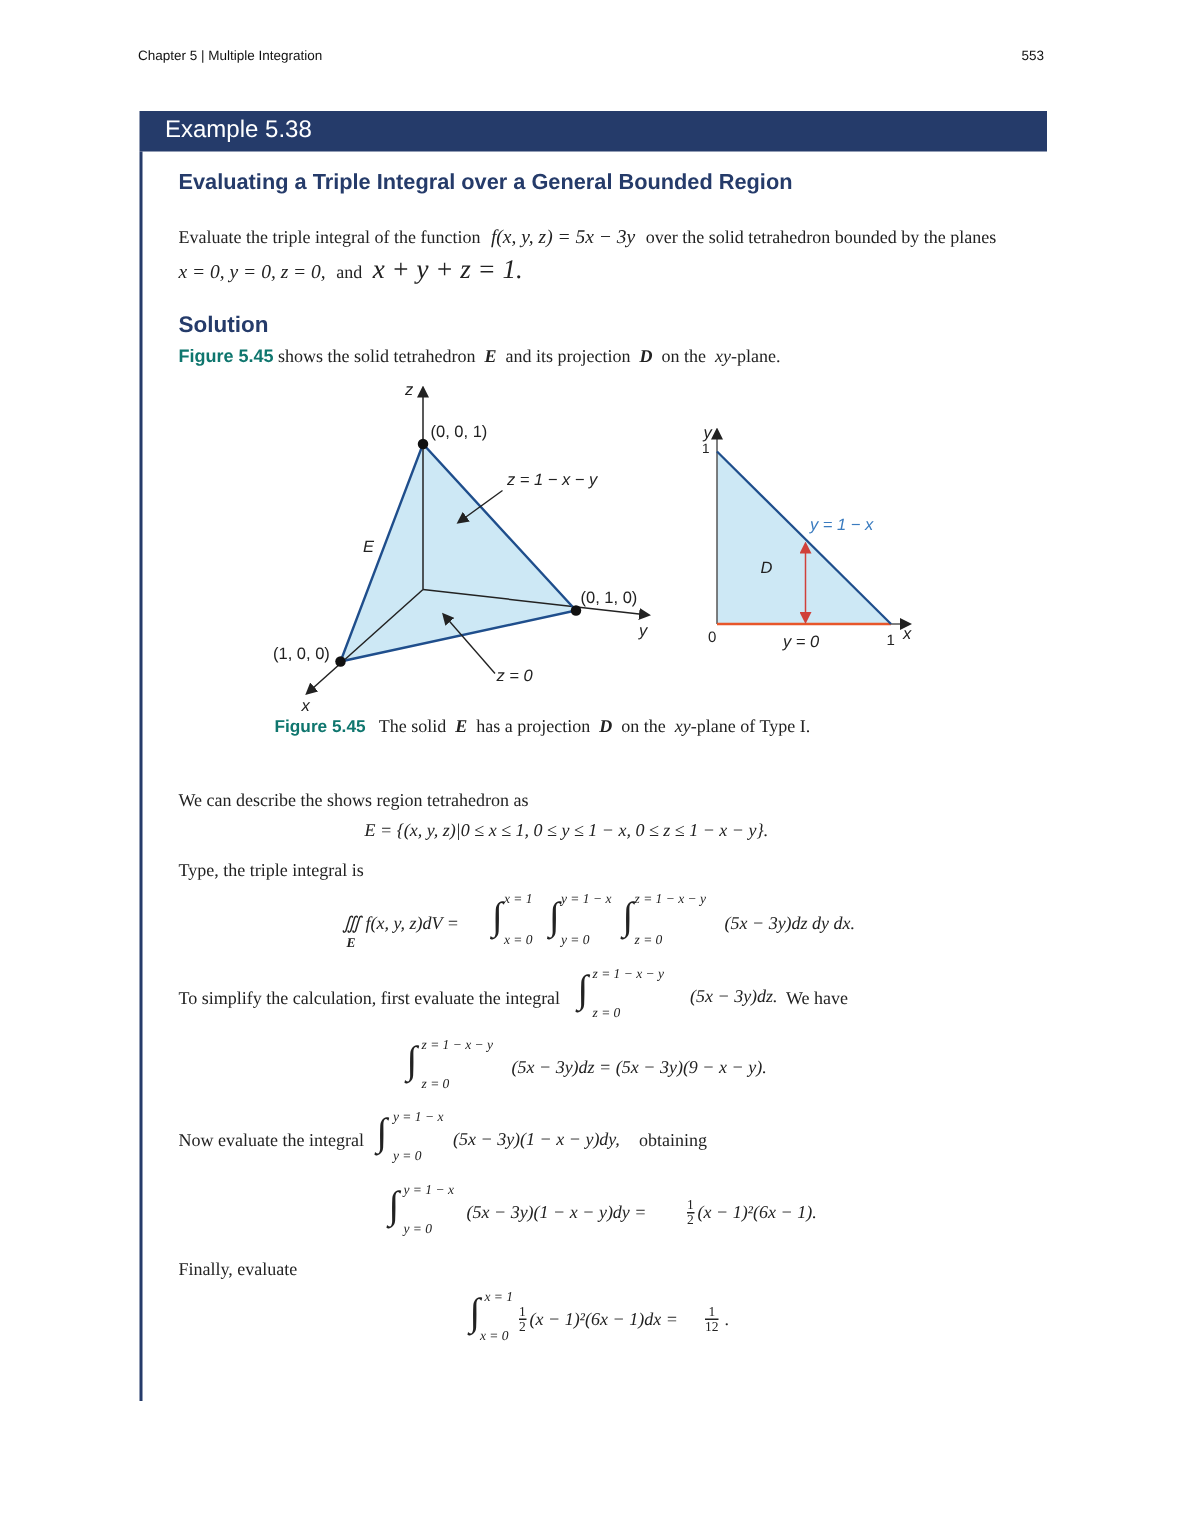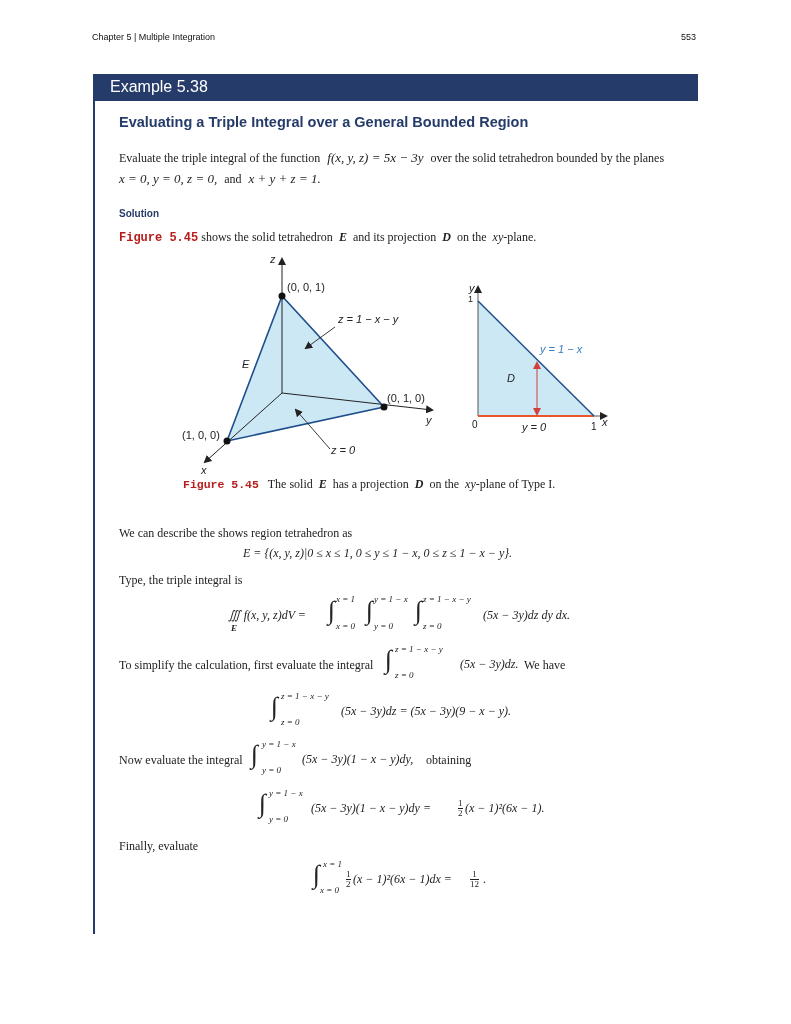--- a/index.html
+++ b/index.html
@@ -5,21 +5,21 @@
   html, body { margin: 0; padding: 0; background: #ffffff; }
   body { width: 791px; height: 1024px; position: relative; overflow: hidden; font-family: "Liberation Serif", serif; color: #222; }
   .abs { position: absolute; }
   .hdr { font-family: "Liberation Sans", sans-serif; font-size: 9px; color: #111; top: 32px; }
   .ex-bar { left: 93px; top: 74px; width: 605px; height: 27px; background: #253b6a; }
   .ex-title { left: 110px; top: 78px; font-family: "Liberation Sans", sans-serif; font-size: 16px; color: #fff; }
   .leftrule { left: 93px; top: 101px; width: 2px; height: 833px; background: #253b6a; }
   .h2 { font-family: "Liberation Sans", sans-serif; font-weight: bold; color: #253b6a; }
   .p { font-size: 12px; line-height: 16px; white-space: nowrap; }
   .m { font-style: italic; }
-  .orange { color: #b91c1c; font-family: Liberation Mono, monospace; font-weight: bold; }
+  .orange { color: #0f766e; font-family: Liberation Sans, sans-serif; font-weight: bold; }
   .math { font-size: 12px; white-space: nowrap; }
   .int { font-size: 26px; font-style: italic; position: absolute; }
   .lim { font-size: 9px; font-style: italic; position: absolute; white-space: nowrap; }
   .fig-lbl { font-family: "Liberation Sans", sans-serif; font-size: 11px; fill: #222; }
   .fig-lbl-i { font-family: "Liberation Sans", sans-serif; font-size: 11px; font-style: italic; fill: #222; }
   .frac { display: inline-block; vertical-align: middle; text-align: center; font-size: 9px; line-height: 9px; }
   .frac span { display: block; }
   .frac .num { border-bottom: 1px solid #222; }
 </style>
 </head>
@@ -35,24 +35,24 @@
 <div class="abs h2" style="left:119px; top:114px; font-size:14.5px;">Evaluating a Triple Integral over a General Bounded Region</div>
 
 <div class="abs p" style="left:119px; top:150px;">
   <span>Evaluate the triple integral of the function</span>
   <span class="m" style="font-size:13px; margin:0 4px;">f(x, y, z) = 5x − 3y</span>
   <span>over the solid tetrahedron bounded by the planes</span>
 </div>
 <div class="abs p" style="left:119px; top:171px;">
   <span class="m" style="font-size:13px;">x = 0, y = 0, z = 0,</span>
   <span style="margin:0 4px;">and</span>
-  <span class="m" style="font-size:13px;">x + y + z = 1.</span>
+  <span class="m" style="font-size:18px;">x + y + z = 1.</span>
 </div>
 
-<div class="abs h2" style="left:119px; top:208px; font-size:10px;">Solution</div>
+<div class="abs h2" style="left:119px; top:208px; font-size:15px;">Solution</div>
 <div class="abs p" style="left:119px; top:229px;">
   <span class="orange" style="font-weight:bold; font-size:12px;">Figure 5.45</span>
   <span>shows the solid tetrahedron</span>
   <span class="m" style="font-weight:bold; margin:0 3px;">E</span>
   <span>and its projection</span>
   <span class="m" style="font-weight:bold; margin:0 3px;">D</span>
   <span>on the</span>
   <span class="m" style="margin-left:3px;">xy</span><span>-plane.</span>
 </div>
 

